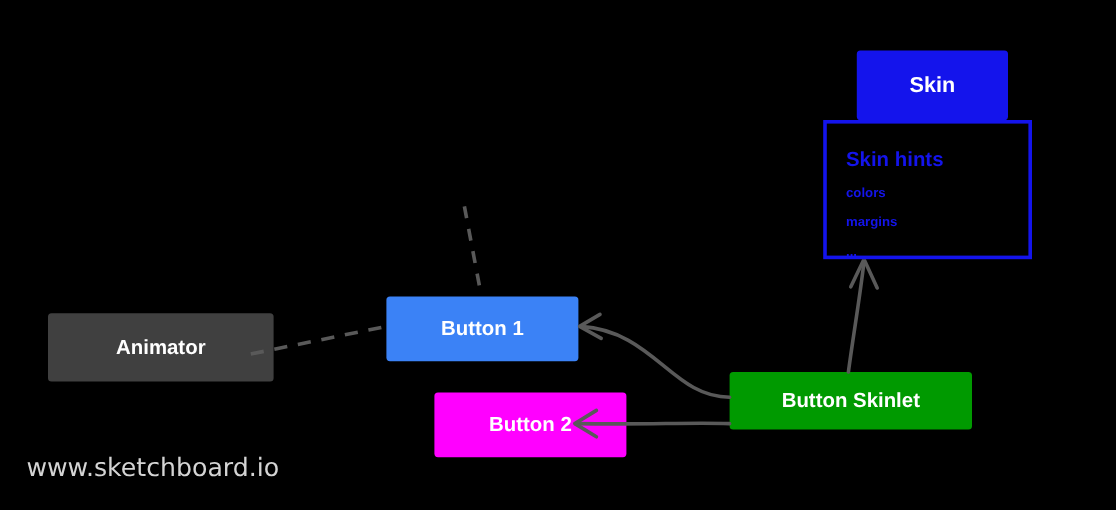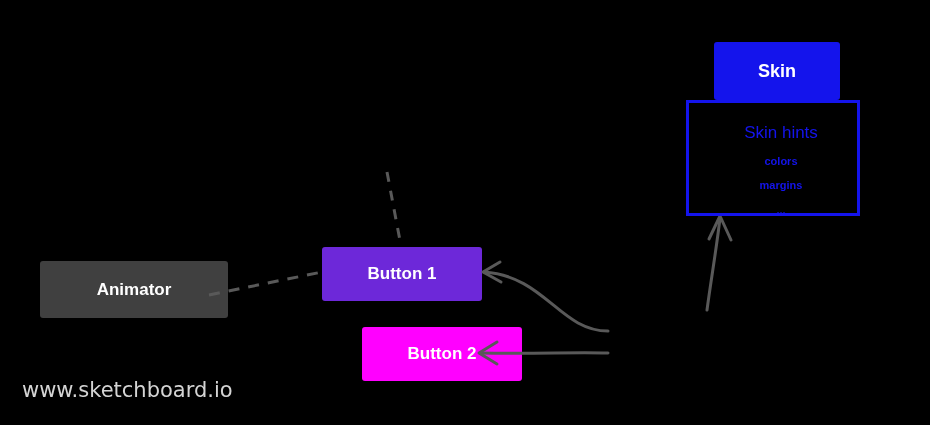--- a/index.html
+++ b/index.html
@@ -15,36 +15,35 @@
     overflow: hidden;
     font-family: "Liberation Sans", sans-serif;
   }
   .node {
     position: absolute;
     box-sizing: border-box;
     display: flex;
     align-items: center;
     justify-content: center;
     font-weight: bold;
-    text-align: center;
     line-height: 1.15;
   }
   
   .solid {
     color: #ffffff;
     border-radius: 3px;
   }
   #node-animator {
     left: 40px;  top: 261px;  width: 188px; height: 57px;
     background: #404040;
     font-size: 17px;
   }
   #node-button1 {
     left: 322px; top: 247px;  width: 160px; height: 54px;
-    background: #6d28d9;
+    background: #3b82f6;
     font-size: 17px;
   }
   #node-button2 {
     left: 318px; top: 327px;  width: 160px; height: 54px;
     background: #ff00ff;
     font-size: 17px;
     margin-left: 44px;
   }
   #node-skinlet {
     left: 608px; top: 310px;  width: 202px; height: 48px;
@@ -77,21 +76,21 @@
     background: #1414ec;
   }
   #node-skin-hints {
     left: 686px; top: 100px; width: 174px; height: 116px;
     display: block;
     padding: 20px 0 0 16px;
     z-index: 4;
   }
   #node-skin-hints .sh-title {
     font-size: 17px;
-    font-weight: normal;
+    font-weight: bold;
     margin-bottom: 9px;
   }
   #node-skin-hints .sh-item {
     font-size: 11px;
     font-weight: bold;
     margin-bottom: 8px;
     margin-top: 12px;
   }
   
   #wires {
@@ -144,20 +143,23 @@
   </div>
 
   <div class="node solid" id="node-button1">
     <span>Button 1</span>
   </div>
 
   <div class="node solid" id="node-button2">
     <span>Button 2</span>
   </div>
 
+  <div class="node solid" id="node-skinlet">
+    <span>Button Skinlet</span>
+  </div>
 
   <div class="node solid" id="node-skin">
     <span>Skin</span>
   </div>
 
 
   <div class="node note" id="node-skin-hints">
     <div class="sh-title">Skin hints</div>
     <div class="sh-item">colors</div>
     <div class="sh-item">margins</div>

